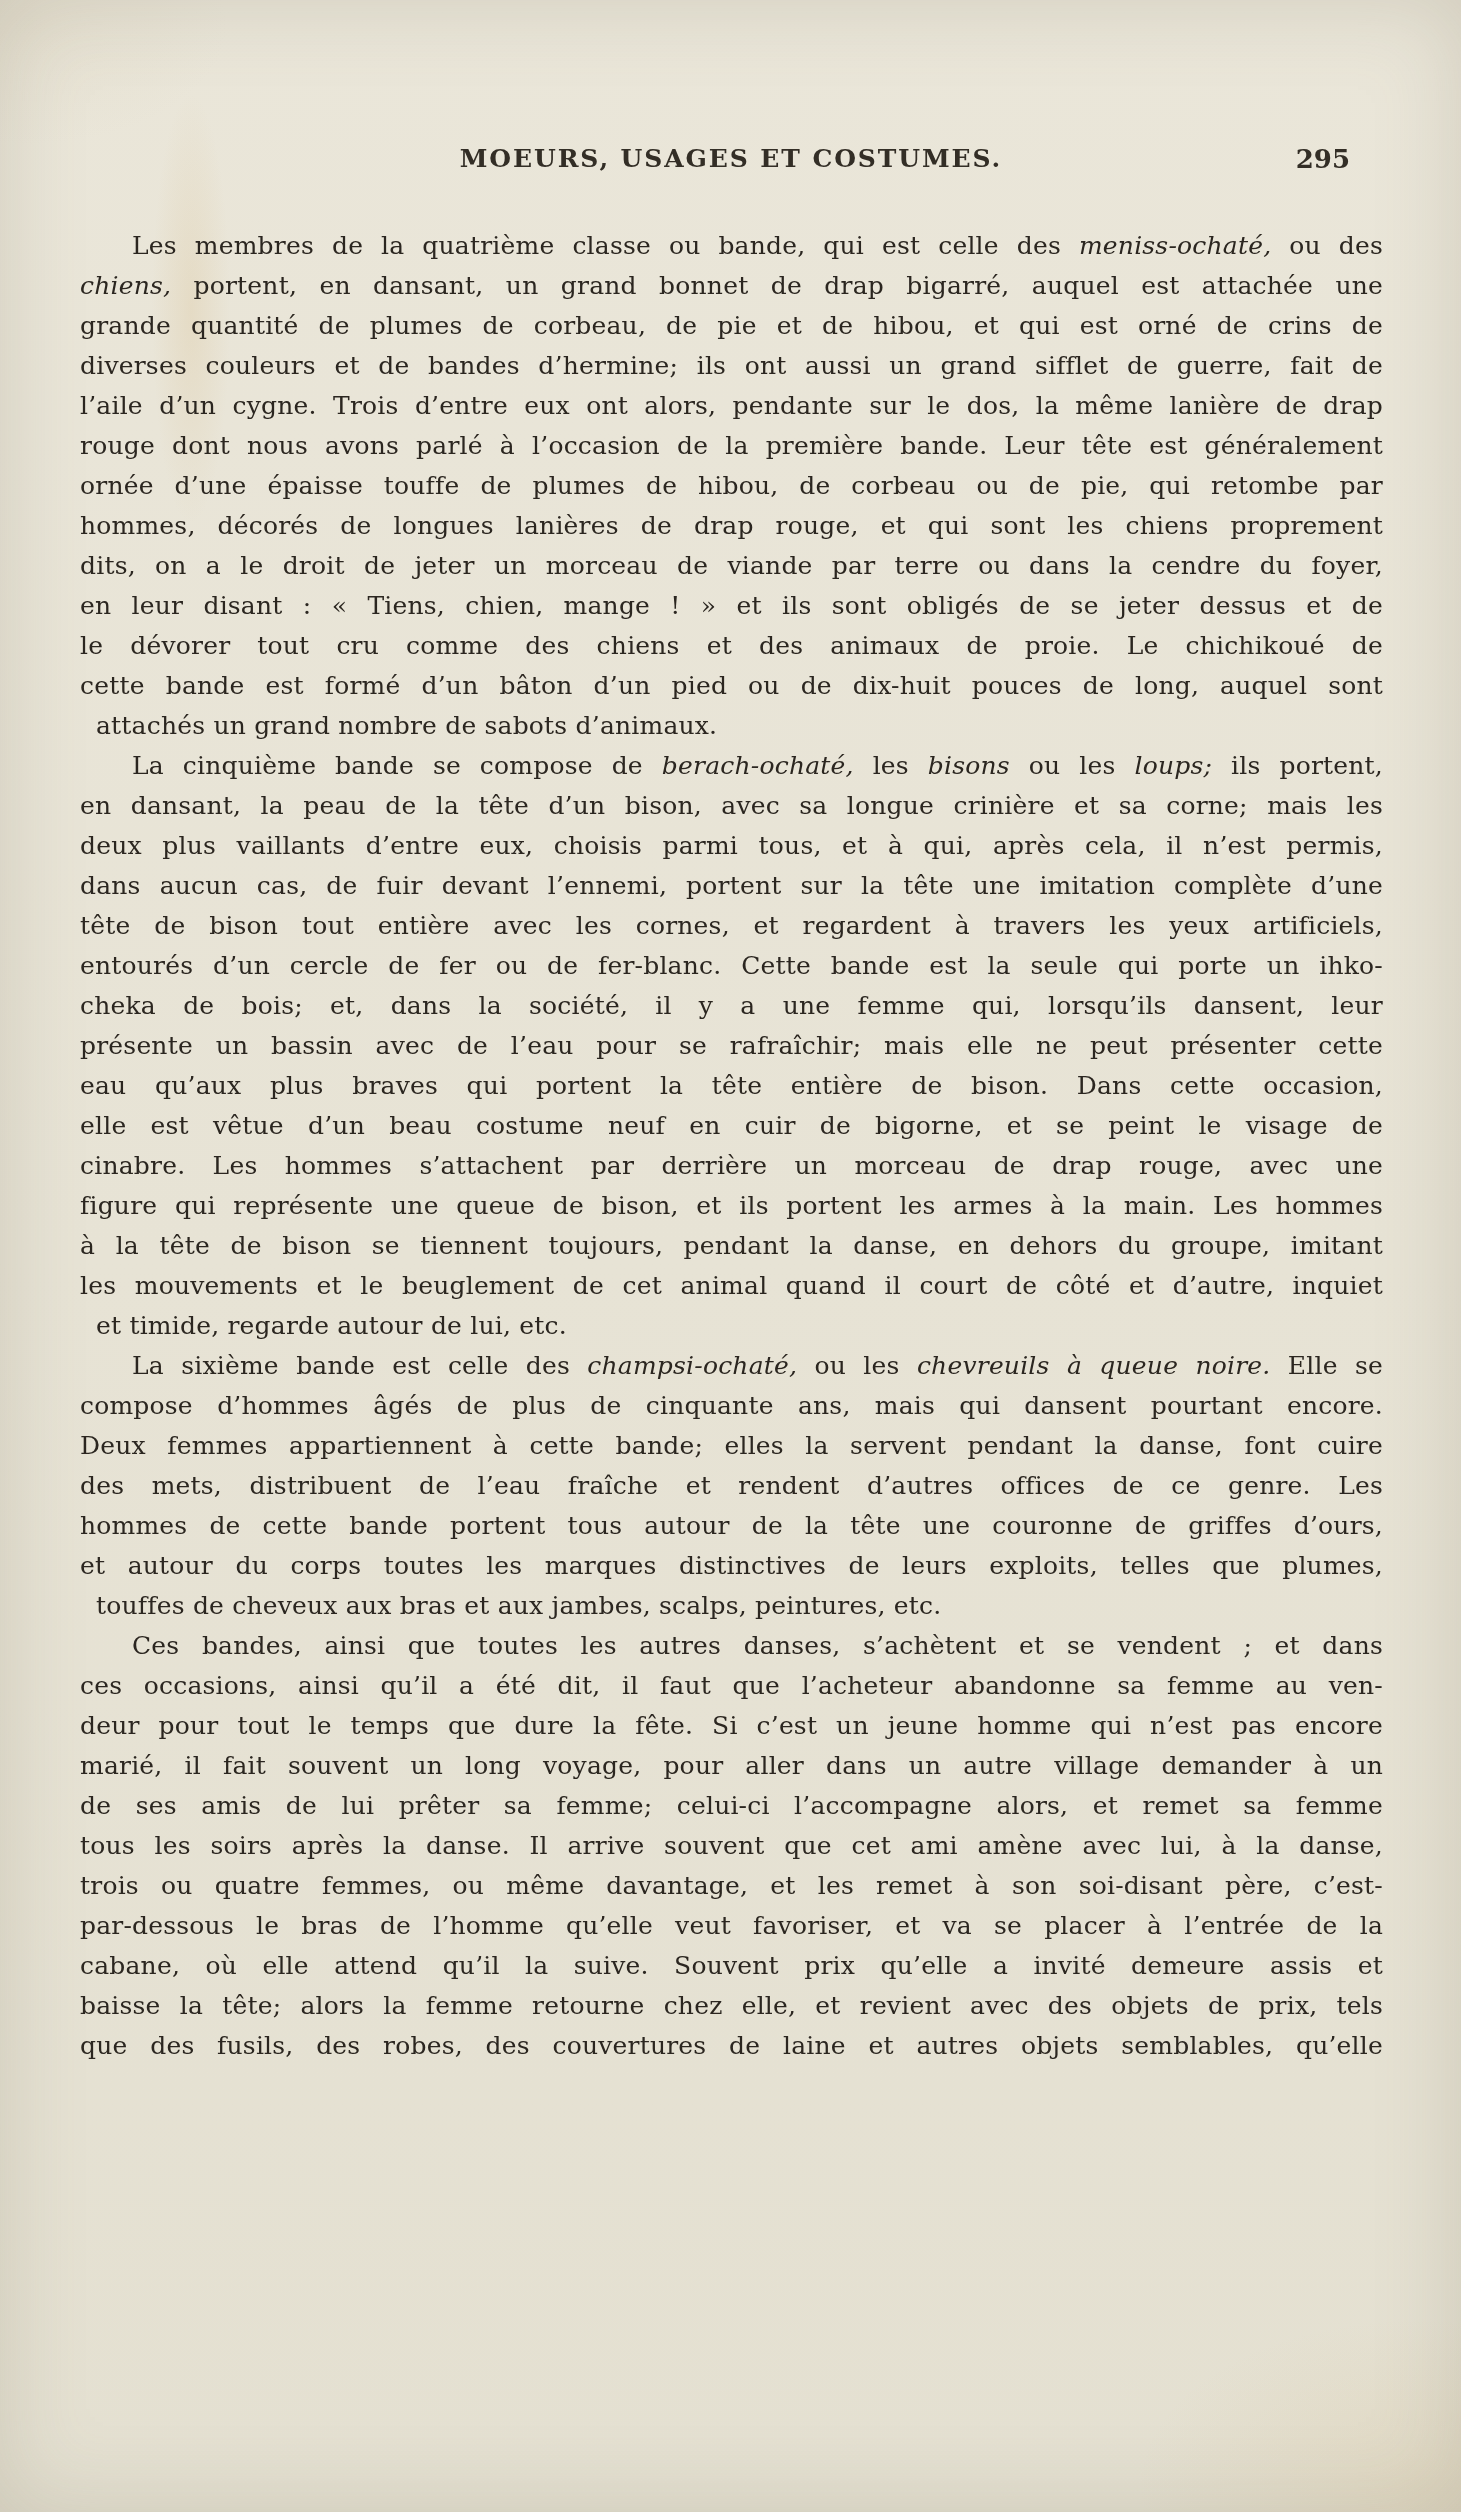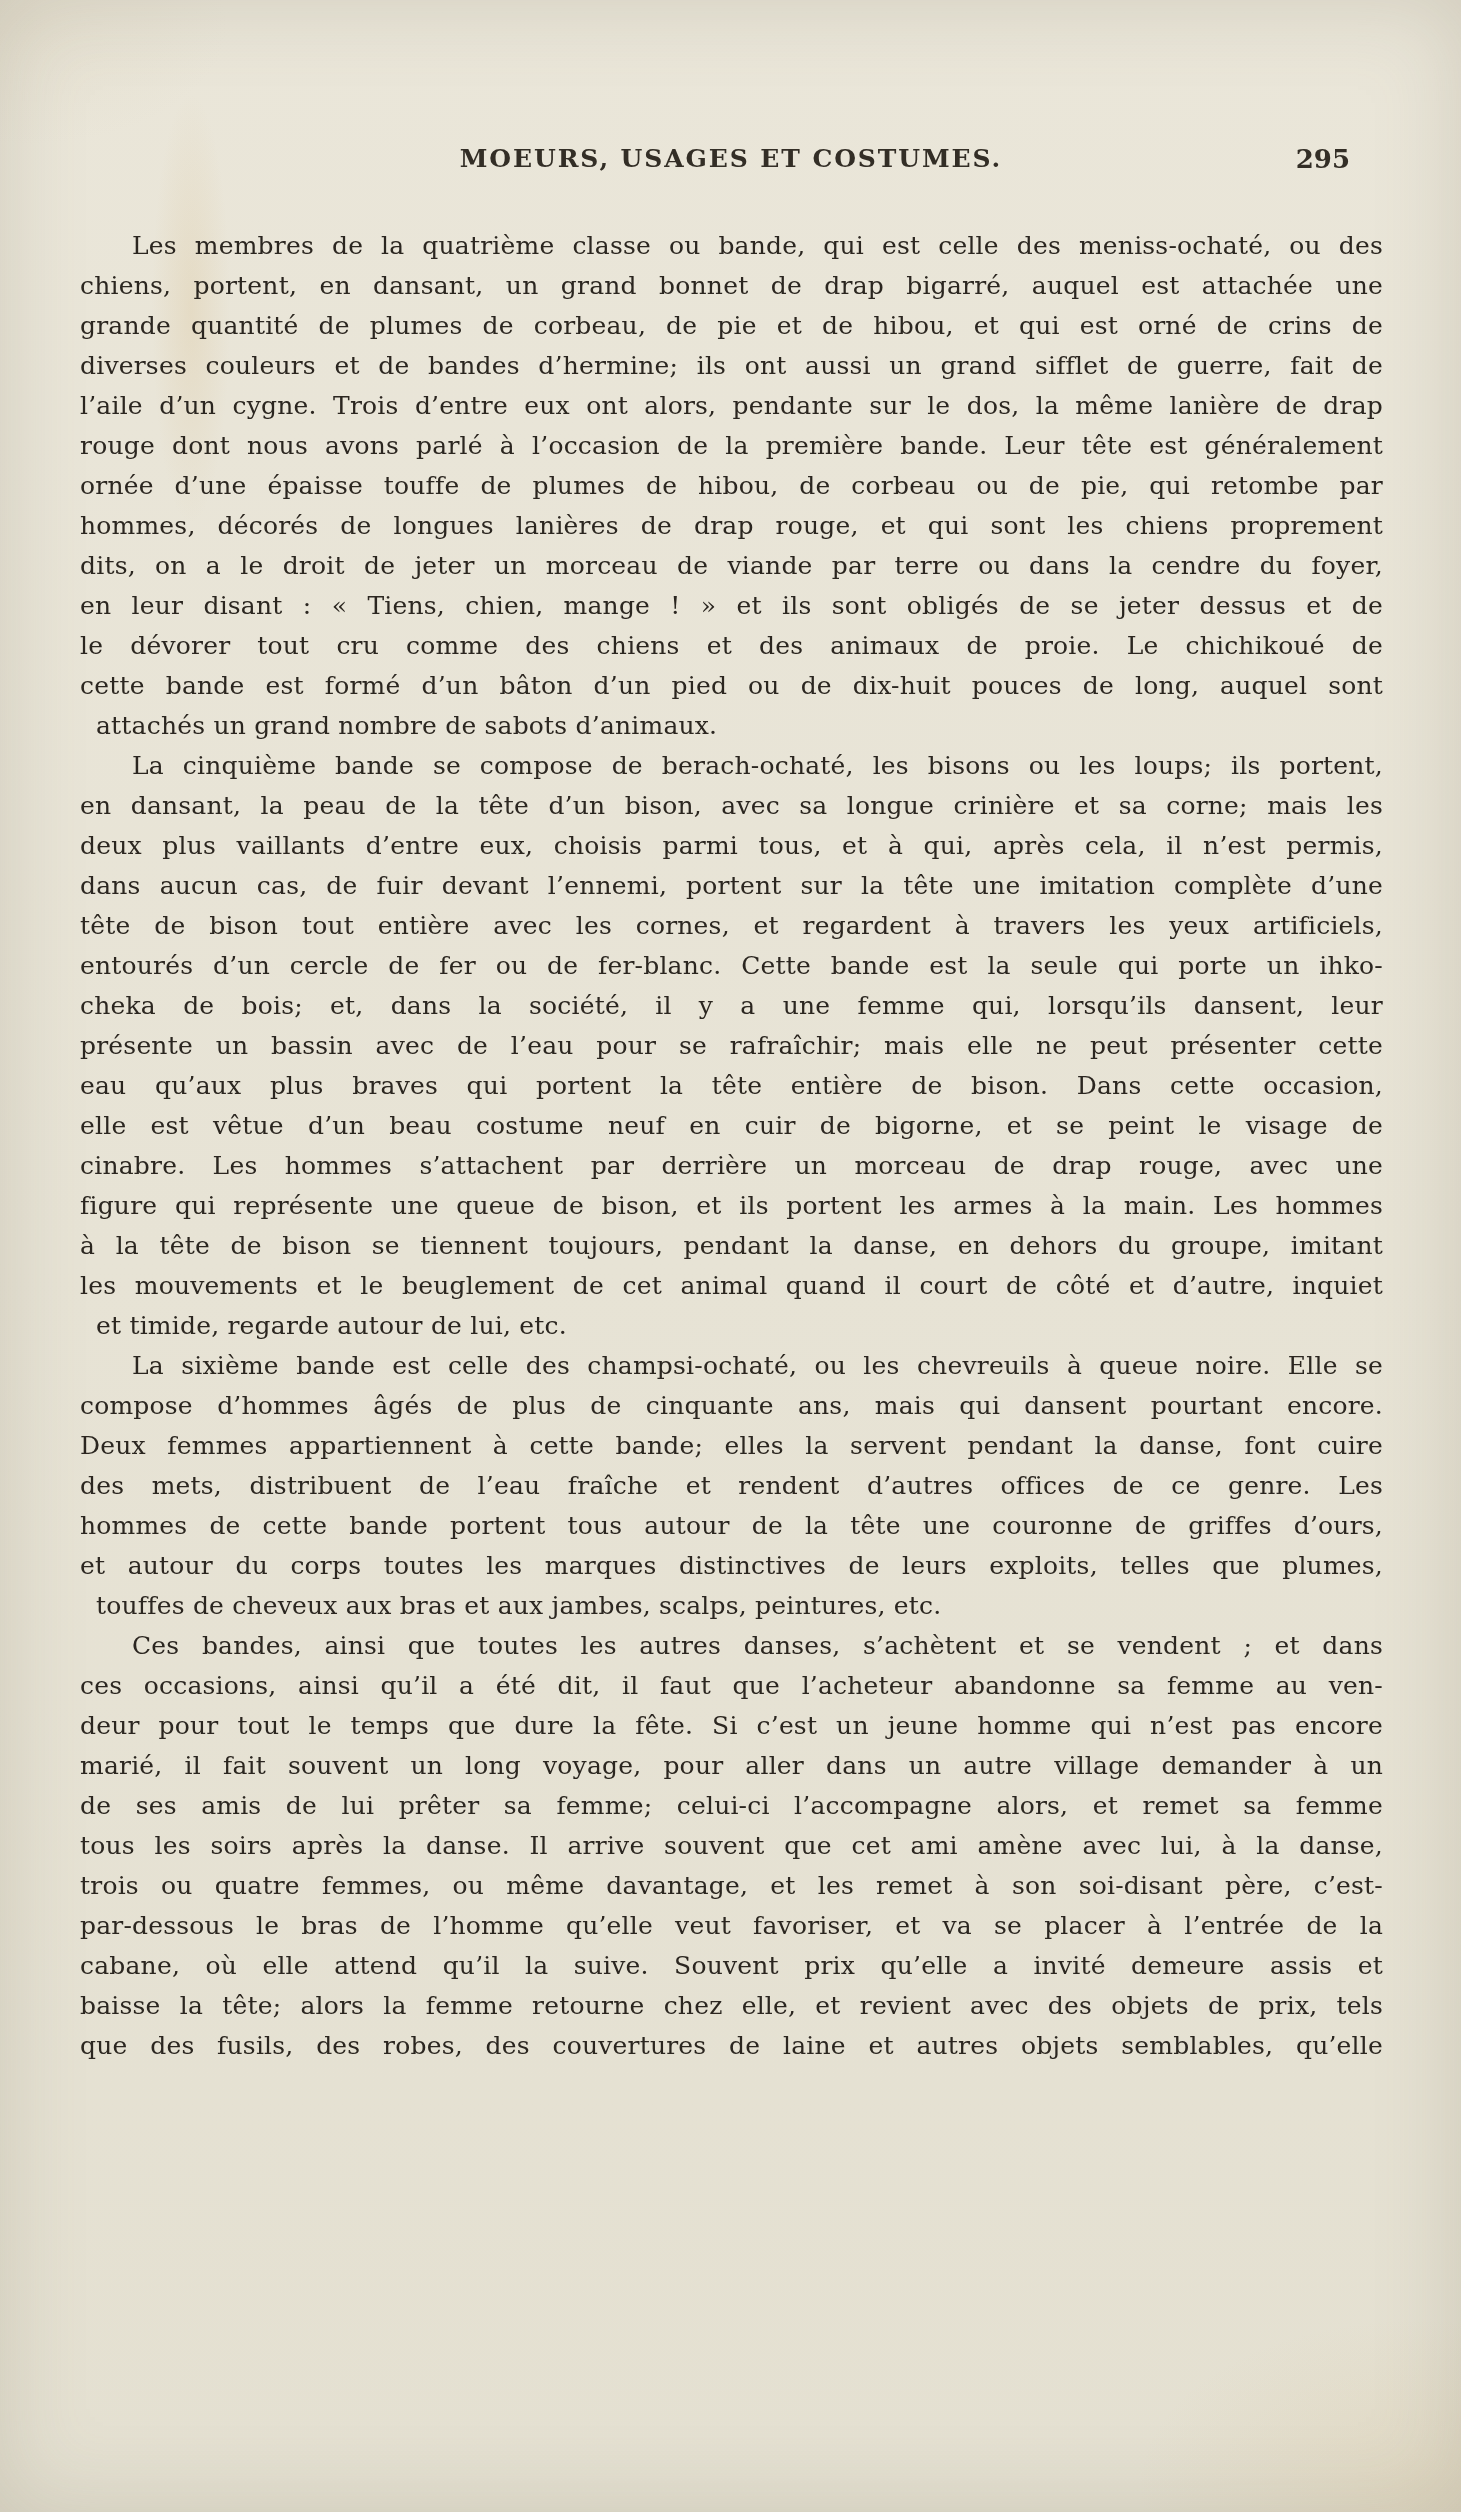--- a/index.html
+++ b/index.html
@@ -32,21 +32,21 @@
     position:absolute;left:80px;top:226px;width:1303px;
   }
   .paragraph{margin:0;padding:0;}
   .line{
     font-size:25px;line-height:40px;
     text-align:justify;text-align-last:justify;
     letter-spacing:0.2px;
   }
   .line.first{text-indent:52px;}
   .line.last{text-align-last:left;margin-left:16px;}
-  .it{}
+  .it{font-style:italic;}
 </style>
 </head>
 <body>
 
 <div class="page">
   <div class="running-header">
     <div class="running-title">MOEURS, USAGES ET COSTUMES.</div>
     <div class="page-number">295</div>
   </div>
   <div class="text-block">

